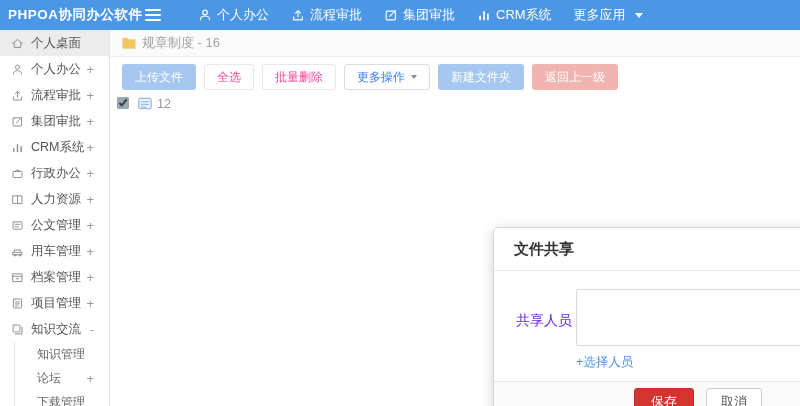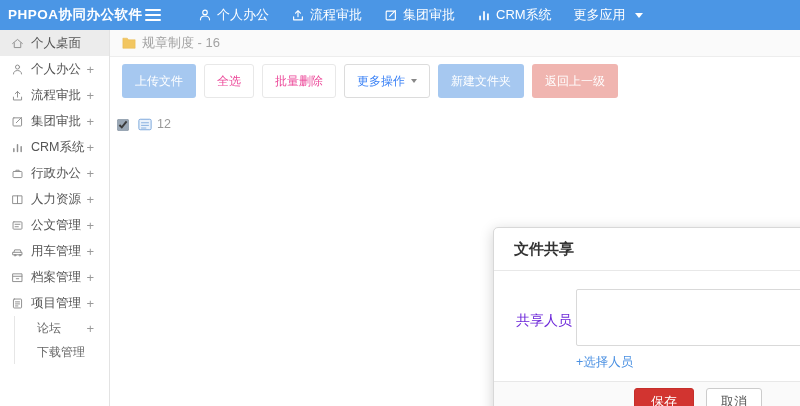--- a/index.html
+++ b/index.html
@@ -27,29 +27,29 @@
   .ic { width:13px; height:13px; flex:none; fill:none; stroke:#8f8f8f; stroke-width:1.2; stroke-linecap:round; stroke-linejoin:round; }
   .submenu { margin-left:14px; border-left:1px solid #e6e6e6; }
   .sub-item { height:24px; display:flex; align-items:center; padding-left:22px; font-size:12px; color:#666; cursor:pointer; }
   .sub-item .lbl { flex:1; margin-left:0; white-space:nowrap; }
 
   
   .content { flex:1; display:flex; flex-direction:column; }
   .breadcrumb { height:27px; background:#fafafa; border-bottom:1px solid #ededed; display:flex; align-items:center; padding-left:12px; gap:6px; font-size:13px; color:#a3a3a3; }
   .folder-svg { width:14px; height:12px; }
   .toolbar { padding:7px 12px; display:flex; gap:8px; background:#fff; }
-  .btn { height:34px; padding:0 12px; font-size:12px; border-radius:3px; border:1px solid transparent; cursor:pointer; display:flex; align-items:center; gap:4px; font-family:inherit; }
+  .btn { height:26px; padding:0 12px; font-size:12px; border-radius:3px; border:1px solid transparent; cursor:pointer; display:flex; align-items:center; gap:4px; font-family:inherit; }
   .btn-blue { background:#a6c8f0; color:#fff; }
   .btn-ghost { background:#fff; border-color:#e8e8e8; color:#ec4899; }
   .btn-default { background:#fff; border-color:#dcdcdc; color:#3b82f6; }
   .btn-red { background:#f0b5b0; color:#fff; }
   .caret-dark { width:0; height:0; border-left:3.5px solid transparent; border-right:3.5px solid transparent; border-top:4.5px solid #888; margin-left:2px; }
 
   .thead { height:26px; display:flex; align-items:center; padding-left:22px; font-size:12px; color:#9a9a9a; border-bottom:1px solid #ededed; }
-  .trow { height:26px; display:flex; align-items:flex-end; padding-left:7px; font-size:12.5px; color:#999; cursor:pointer; }
+  .trow { height:26px; display:flex; align-items:flex-start; padding-left:7px; font-size:12.5px; color:#999; cursor:pointer; }
   .trow input[type=checkbox]{ width:12px; height:12px; accent-color:#9aa7b5; }
   .file-ic { width:14px; height:13px; margin-left:9px; }
   .fname { margin-left:5px; }
 
   
   .modal { position:absolute; left:493px; top:227px; width:430px; background:#fff; border:1px solid #d8d8d8; border-radius:5px; box-shadow:0 3px 14px rgba(0,0,0,.18); }
   .modal-header { padding:12px 20px 11px; font-size:15px; font-weight:bold; color:#333; border-bottom:1px solid #e8e8e8; }
   .modal-body { padding:18px 20px 10px 22px; }
   .share-row { display:flex; align-items:flex-end; gap:8px; }
   .share-label { width:52px; font-size:14px; color:#6d28d9; margin-bottom:16px; text-align:right; white-space:nowrap; }
@@ -186,21 +186,33 @@
       <span class="expand">+</span>
     </div>
     <div class="side-item">
       <svg class="ic" viewBox="0 0 16 16">
           <rect x="3" y="2.5" width="10" height="11" rx="1"></rect>
           <path d="M5.5 6h5M5.5 8.5h5M5.5 11h3"></path>
         </svg>
       <span class="lbl">项目管理</span>
       <span class="expand">+</span>
     </div>
+    <div class="side-item">
+      <svg class="ic" viewBox="0 0 16 16">
+          <rect x="2.5" y="2.5" width="8.5" height="8.5" rx="1"></rect>
+          <path d="M5 13.5h8.5V5"></path>
+        </svg>
+      <span class="lbl">知识交流</span>
+      <span class="expand">-</span>
+    </div>
     <div class="submenu">
+      <div class="sub-item">
+        <span class="lbl">知识管理</span>
+        <span class="expand"></span>
+      </div>
       <div class="sub-item">
         <span class="lbl">论坛</span>
         <span class="expand">+</span>
       </div>
       <div class="sub-item">
         <span class="lbl">下载管理</span>
         <span class="expand"></span>
       </div>
     </div>
   </div>

